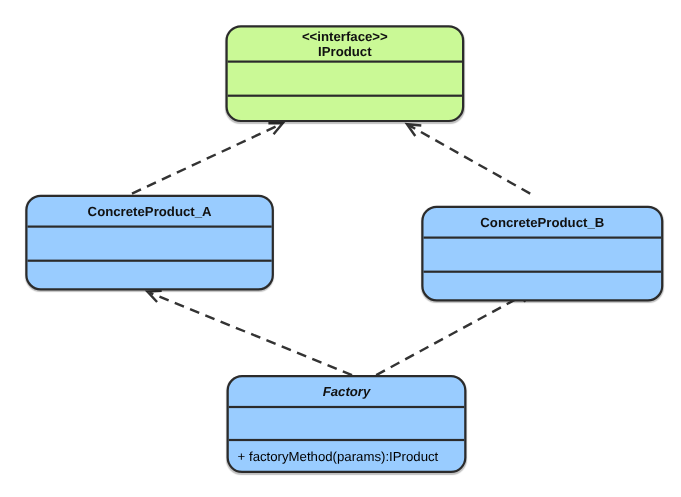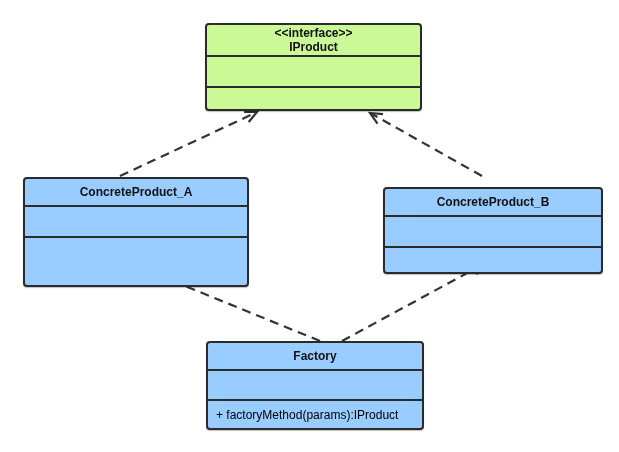--- a/index.html
+++ b/index.html
@@ -23,21 +23,21 @@
     fill: none;
   }
   .edge-head {
     stroke: #333333;
     stroke-width: 2.2;
     fill: none;
   }
   .uml-node {
     position: absolute;
     border: 2px solid #2b2b2b;
-    border-radius: 4px;
+    border-radius: 14px;
     box-sizing: border-box;
     display: flex;
     flex-direction: column;
     box-shadow: 0 1px 1px rgba(0,0,0,0.25);
   }
   .uml-node.green { background: #caf996; }
   .uml-node.blue  { background: #99ccff; }
   .compartment {
     box-sizing: border-box;
     width: 100%;
@@ -61,28 +61,28 @@
     font-size: 12px;
     color: #000000;
     padding-left: 8px;
   }
   
   #node-iproduct { left: 205px; top: 23px;  width: 217px; height: 88px; }
   #node-iproduct .c1 { height: 30px; }
   #node-iproduct .c2 { height: 31px; }
   #node-iproduct .c3 { flex: 1; }
 
-  #node-concrete-a { left: 23px;  top: 177px; width: 226px; height: 110px; }
+  #node-concrete-a { left: 23px;  top: 177px; width: 226px; height: 87px; }
   #node-concrete-b { left: 383px; top: 177px; width: 220px; height: 87px; margin-top: 10px; }
   #node-concrete-a .c1, #node-concrete-b .c1 { height: 26px; }
   #node-concrete-a .c2, #node-concrete-b .c2 { height: 31px; }
   #node-concrete-a .c3, #node-concrete-b .c3 { flex: 1; }
 
   #node-factory { left: 206px; top: 341px; width: 218px; height: 89px; }
-  #node-factory .c1 { height: 26px; }
+  #node-factory .c1 { height: 26px; font-style: italic; }
   #node-factory .c2 { height: 30px; }
   #node-factory .c3 { flex: 1; }
 </style>
 </head>
 <body>
 
 <div class="canvas">
 
   <svg class="edges" viewBox="0 0 619 452">
 

